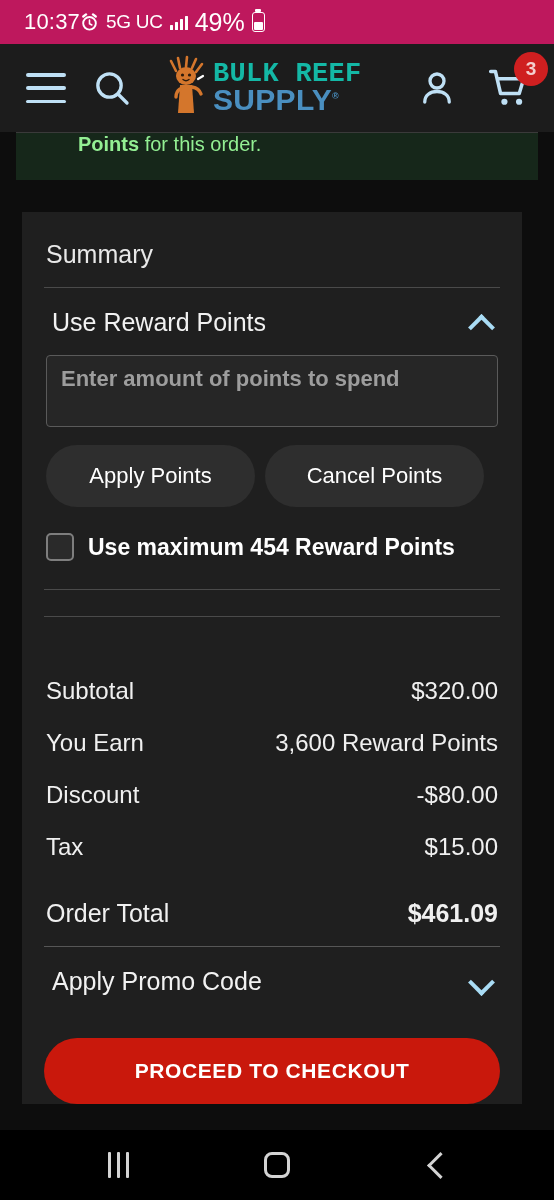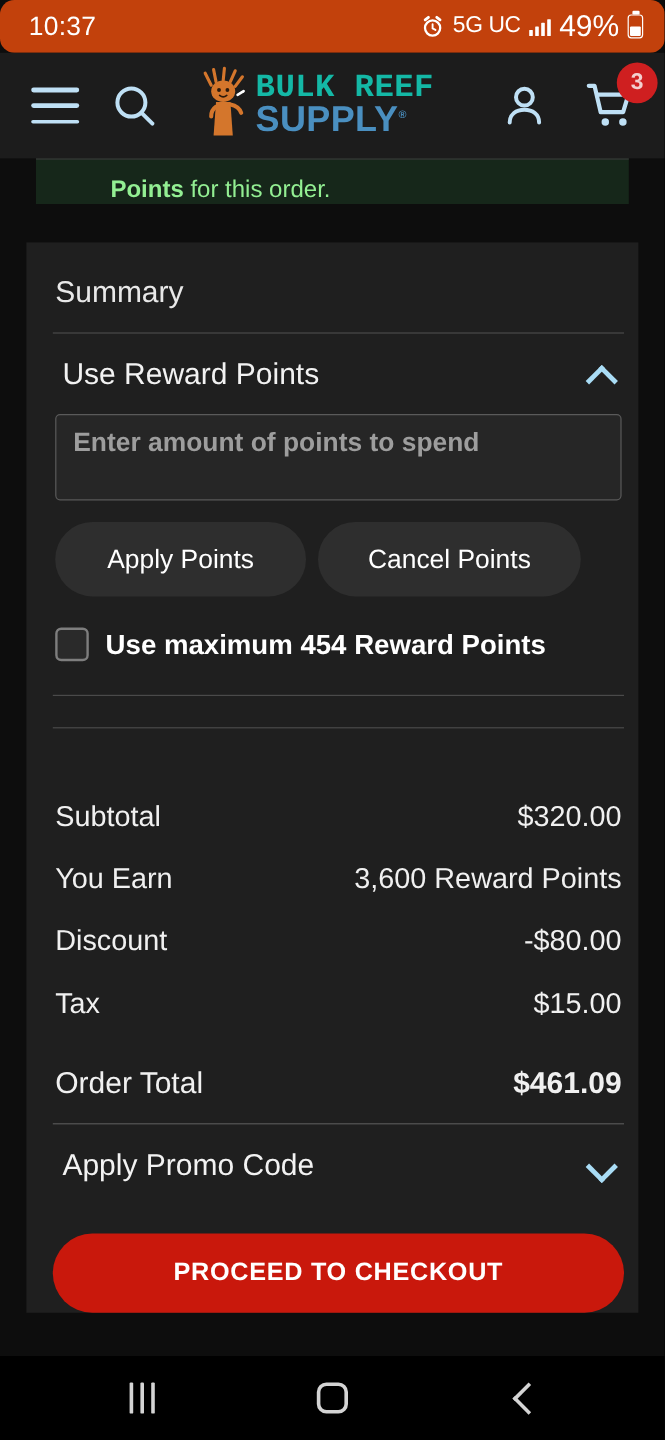--- a/index.html
+++ b/index.html
@@ -16,27 +16,25 @@
     position: relative;
     width: 554px;
     height: 1200px;
     background: #0d0d0d;
     overflow: hidden;
   }
 
   
   .status-bar {
     height: 44px;
-    background: #c2410c;
-    display: flex;
-    align-items: center;
-    justify-content: space-between;
+    background: #be185d;
+    display: flex;
+    align-items: center;
     padding: 0 18px 0 24px;
     color: #ffffff;
-    border-radius: 12px;
   }
   .status-time {
     font-size: 22px;
     letter-spacing: .2px;
   }
   .status-right {
     display: flex;
     align-items: center;
     gap: 7px;
   }
@@ -150,40 +148,40 @@
     color: #f3cfcf;
     font-size: 19px;
     font-weight: 600;
     display: flex;
     align-items: center;
     justify-content: center;
   }
 
   
   .notice-banner {
-    margin: 0 30px;
+    margin: 0 16px;
     background: #16271a;
     border-top: 1px solid #3a3a3a;
-    height: 38px;
-    display: flex;
-    align-items: flex-end;
+    height: 48px;
+    display: flex;
+    align-items: flex-start;
     padding-left: 62px;
     overflow: hidden;
   }
   .notice-text {
     color: #93ef93;
     font-size: 20px;
   }
   .notice-text b { font-weight: bold; }
 
   
   .summary-card {
-    margin: 32px 22px 0 22px;
+    margin: 32px 32px 0 22px;
     background: #1f1f1f;
-    padding: 28px 12px 0 22px;
+    padding: 28px 22px 0 22px;
   }
   .summary-title {
     font-size: 25px;
     color: #e8e8e8;
     padding: 0 2px 18px 2px;
   }
   .hr { height: 1px; background: #4a4a4a; }
   .hr-light { height: 1px; background: #565656; }
 
   .accordion-row {

